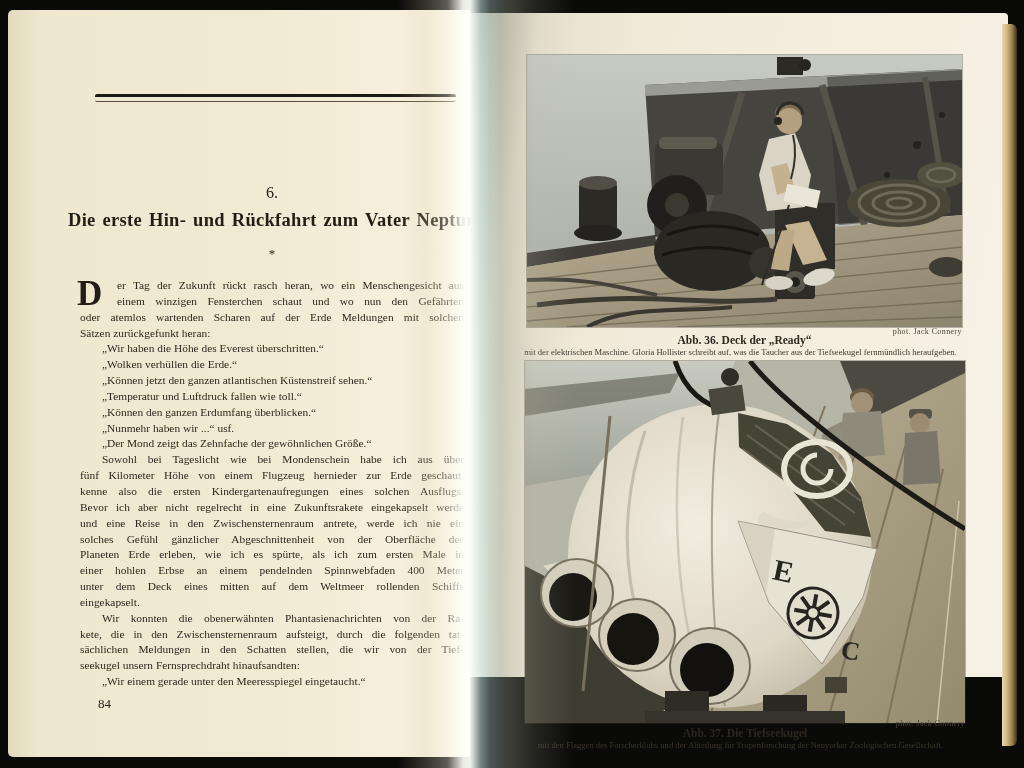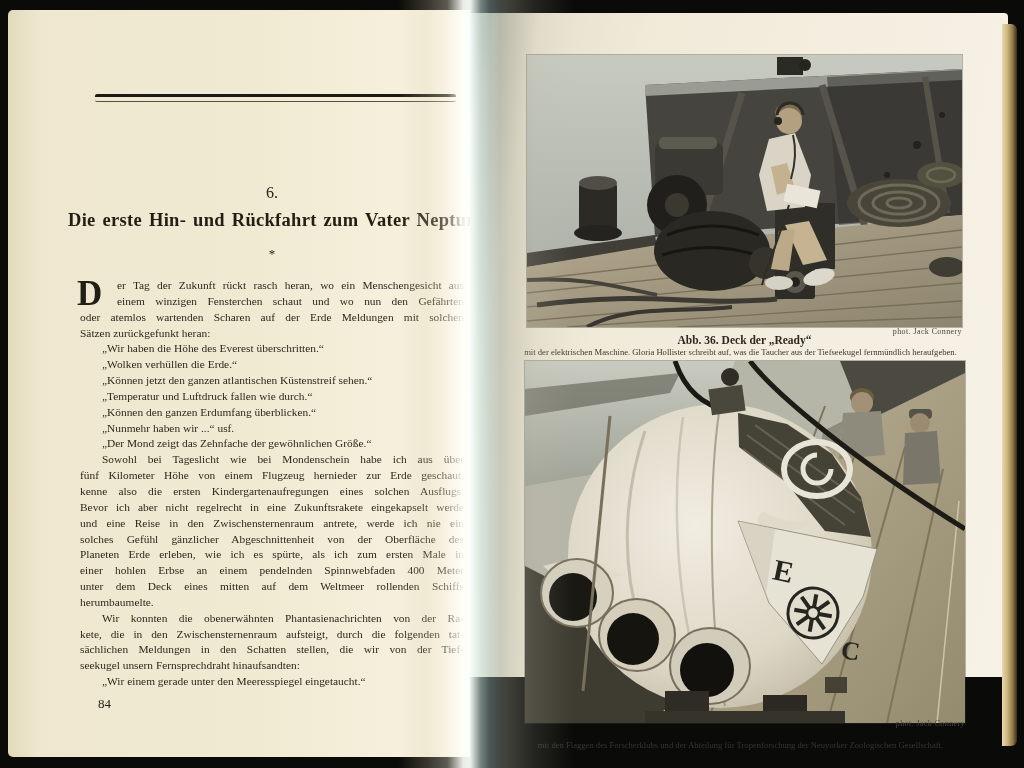--- a/index.html
+++ b/index.html
@@ -73,34 +73,34 @@
     <div class="divider">*</div>
     <div class="bodycol">
       <span class="dropcap">D</span>
     <div class="line full dc">er Tag der Zukunft rückt rasch heran, wo ein Menschengesicht aus</div>
         <div class="line full dc">einem winzigen Fensterchen schaut und wo nun den Gefährten</div>
         <div class="line full">oder atemlos wartenden Scharen auf der Erde Meldungen mit solchen</div>
         <div class="line short">Sätzen zurückgefunkt heran:</div>
         <div class="line q">„Wir haben die Höhe des Everest überschritten.“</div>
         <div class="line q">„Wolken verhüllen die Erde.“</div>
         <div class="line q">„Können jetzt den ganzen atlantischen Küstenstreif sehen.“</div>
-        <div class="line q">„Temperatur und Luftdruck fallen wie durch.“</div>
+        <div class="line q">„Temperatur und Luftdruck fallen wie toll.“</div>
         <div class="line q">„Können den ganzen Erdumfang überblicken.“</div>
         <div class="line q">„Nunmehr haben wir ...“ usf.</div>
         <div class="line q">„Der Mond zeigt das Zehnfache der gewöhnlichen Größe.“</div>
         <div class="line full ind">Sowohl bei Tageslicht wie bei Mondenschein habe ich aus über</div>
         <div class="line full">fünf Kilometer Höhe von einem Flugzeug hernieder zur Erde geschaut,</div>
         <div class="line full">kenne also die ersten Kindergartenaufregungen eines solchen Ausflugs.</div>
         <div class="line full">Bevor ich aber nicht regelrecht in eine Zukunftsrakete eingekapselt werde</div>
         <div class="line full">und eine Reise in den Zwischensternenraum antrete, werde ich nie ein</div>
         <div class="line full">solches Gefühl gänzlicher Abgeschnittenheit von der Oberfläche des</div>
         <div class="line full">Planeten Erde erleben, wie ich es spürte, als ich zum ersten Male in</div>
         <div class="line full">einer hohlen Erbse an einem pendelnden Spinnwebfaden 400 Meter</div>
         <div class="line full">unter dem Deck eines mitten auf dem Weltmeer rollenden Schiffs</div>
-        <div class="line short">herumbaumelte.</div>
+        <div class="line short">eingekapselt.</div>
         <div class="line full ind">Wir konnten die obenerwähnten Phantasienachrichten von der Ra-</div>
         <div class="line full">kete, die in den Zwischensternenraum aufsteigt, durch die folgenden tat-</div>
         <div class="line full">sächlichen Meldungen in den Schatten stellen, die wir von der Tief-</div>
         <div class="line short">seekugel unsern Fernsprechdraht hinaufsandten:</div>
         <div class="line q">„Wir einem gerade unter den Meeresspiegel eingetaucht.“</div>
       </div>
     <div class="pagenum">84</div>
   </div>
 
   <div class="page-right">
@@ -298,18 +298,19 @@
         </g>
         <g>
           <rect x="140" y="330" width="44" height="26" fill="#2e2c24"></rect>
           <rect x="238" y="334" width="44" height="24" fill="#2b2922"></rect>
           <rect x="120" y="350" width="200" height="12" fill="#35332a"></rect>
           <rect x="300" y="316" width="22" height="16" fill="#454235"></rect>
         </g>
       </svg>
     </div>
     <div class="credit credit2">phot. Jack Connery</div>
+    <div class="cap-title cap2-title">Abb. 37. Die Tiefseekugel</div>
     <div class="cap-sub cap2-sub">mit den Flaggen des Forscherklubs und der Abteilung für Tropenforschung der Neuyorker Zoologischen Gesellschaft.</div>
   </div>
 
   <div class="page-edge"></div>
   <div class="gutter"></div>
 </div>
 
 </body></html>

